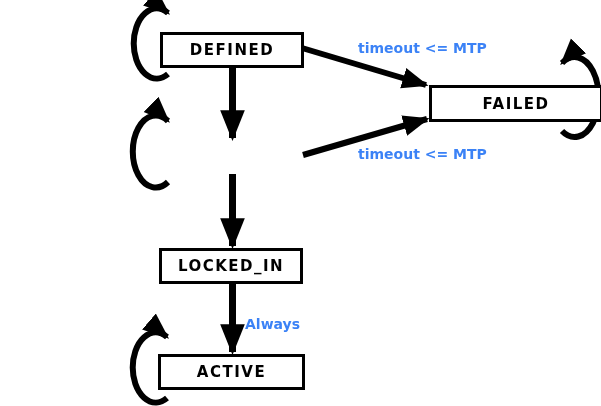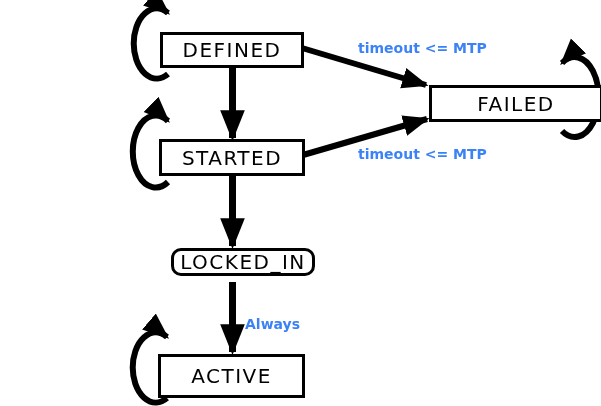--- a/index.html
+++ b/index.html
@@ -10,21 +10,21 @@
     font-family:"DejaVu Sans", sans-serif;
     overflow:hidden;
   }
   svg.edges { position:absolute; left:0; top:0; }
   .state {
     position:absolute;
     background:#ffffff;
     border:3px solid #000000;
     box-sizing:border-box;
     display:flex; align-items:center; justify-content:center;
-    font-weight:normal; font-size:20px; letter-spacing:1.5px;
+    font-weight:bold; font-size:15px; letter-spacing:1.5px;
     color:#000000;
   }
   .edge-label {
     position:absolute;
     font-weight:bold; font-size:14px;
     color:#3b82f6;
     white-space:nowrap;
   }
 </style>
 </head>
@@ -53,29 +53,26 @@
   </svg>
 
   <div class="state" style="left:160px; top:32px; width:144px; height:36px;">
     <span>DEFINED</span>
   </div>
 
   <div class="state" style="left:429px; top:85px; width:174px; height:37px;">
     <span>FAILED</span>
   </div>
 
-  <div class="state" style="left:159px; top:139px; width:146px; height:37px;">
-    <span>STARTED</span>
-  </div>
 
-  <div class="state" style="left:171px; top:248px; width:144px; height:28px;border-radius:10px;">
+  <div class="state" style="left:159px; top:248px; width:144px; height:36px;">
     <span>LOCKED_IN</span>
   </div>
 
-  <div class="state" style="left:158px; top:354px; width:147px; height:44px;">
+  <div class="state" style="left:158px; top:354px; width:147px; height:36px;">
     <span>ACTIVE</span>
   </div>
 
   <div class="edge-label" style="left:358px; top:40px;">timeout &lt;= MTP</div>
 
 
   <div class="edge-label" style="left:358px; top:146px;">timeout &lt;= MTP</div>
 
 
   <div class="edge-label" style="left:245px; top:316px;">Always</div>

